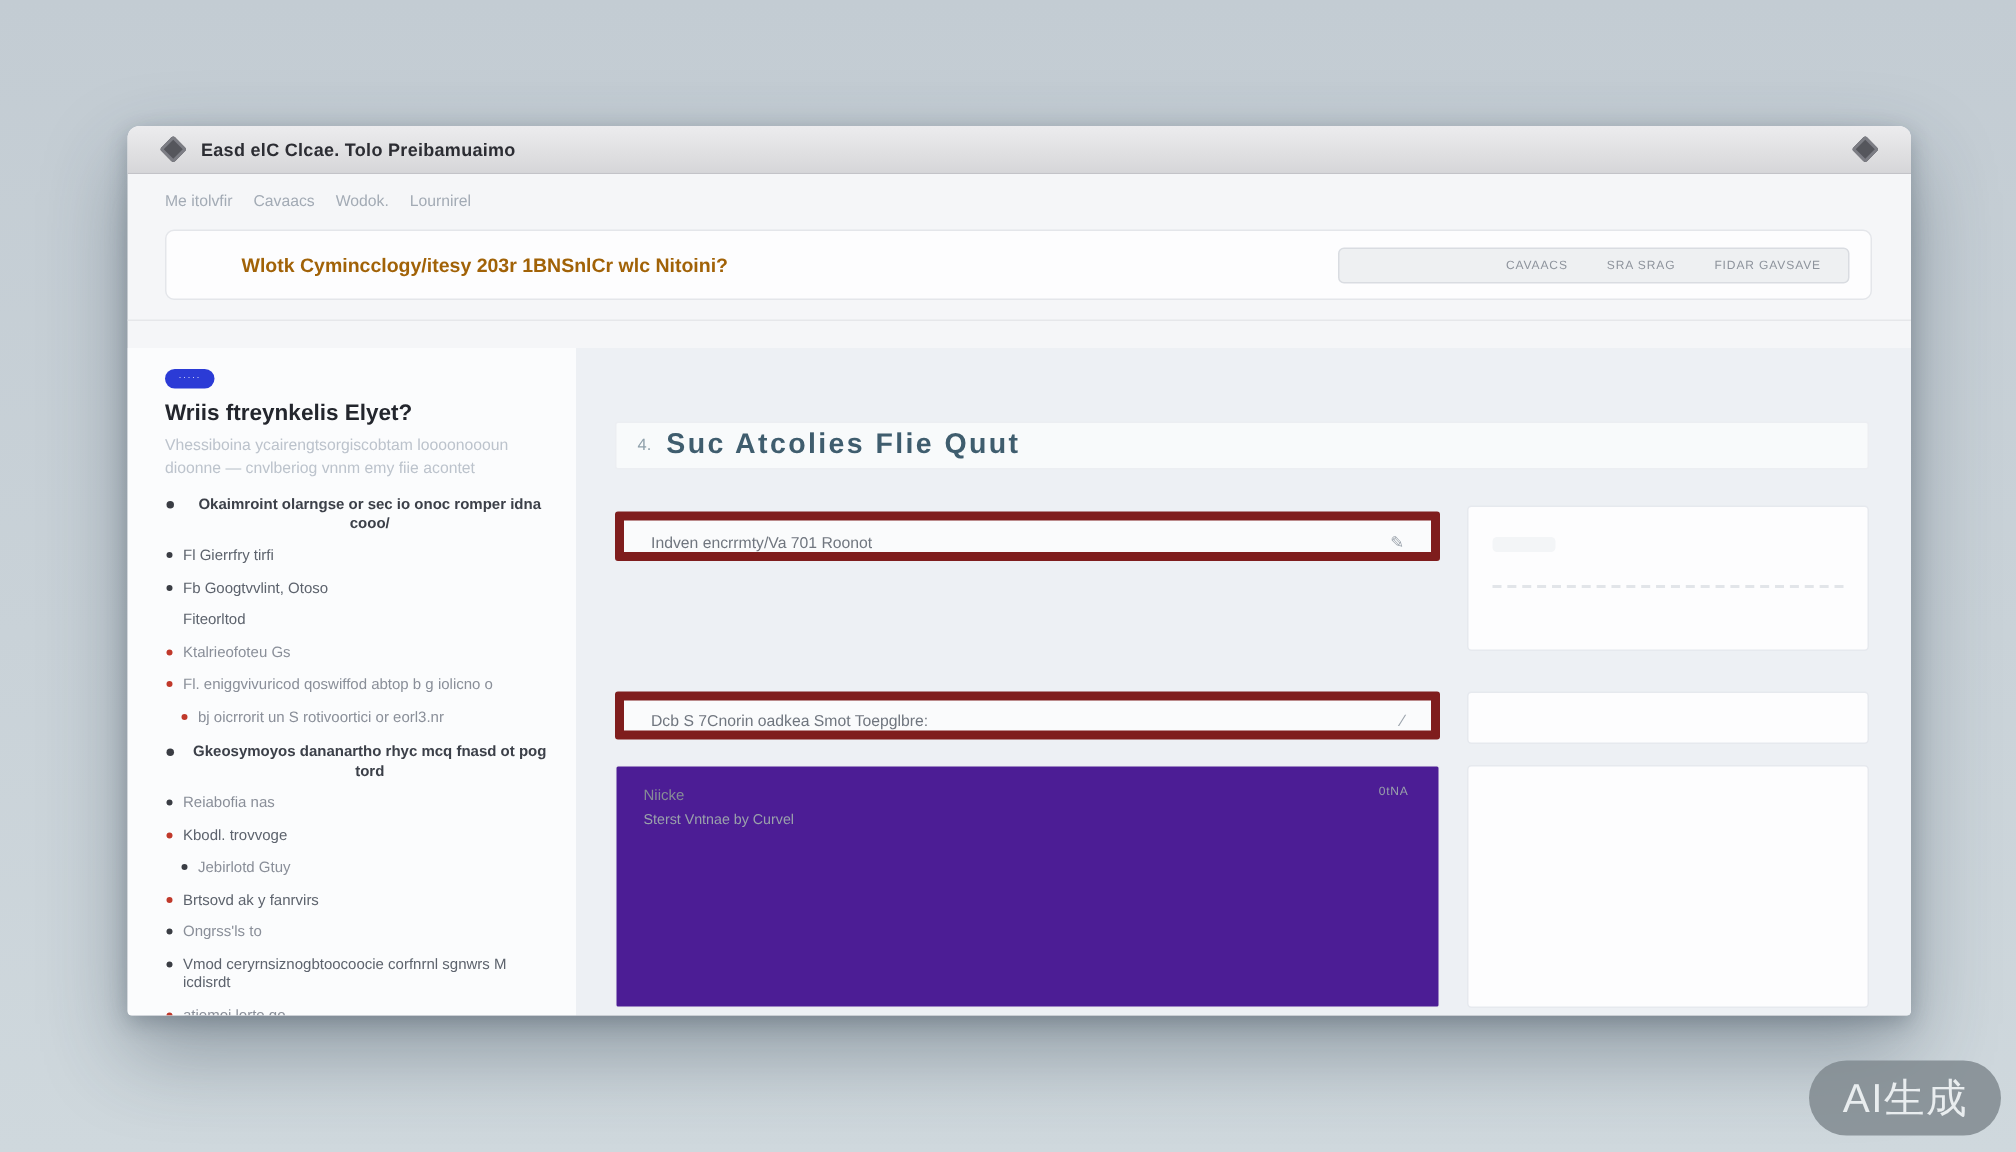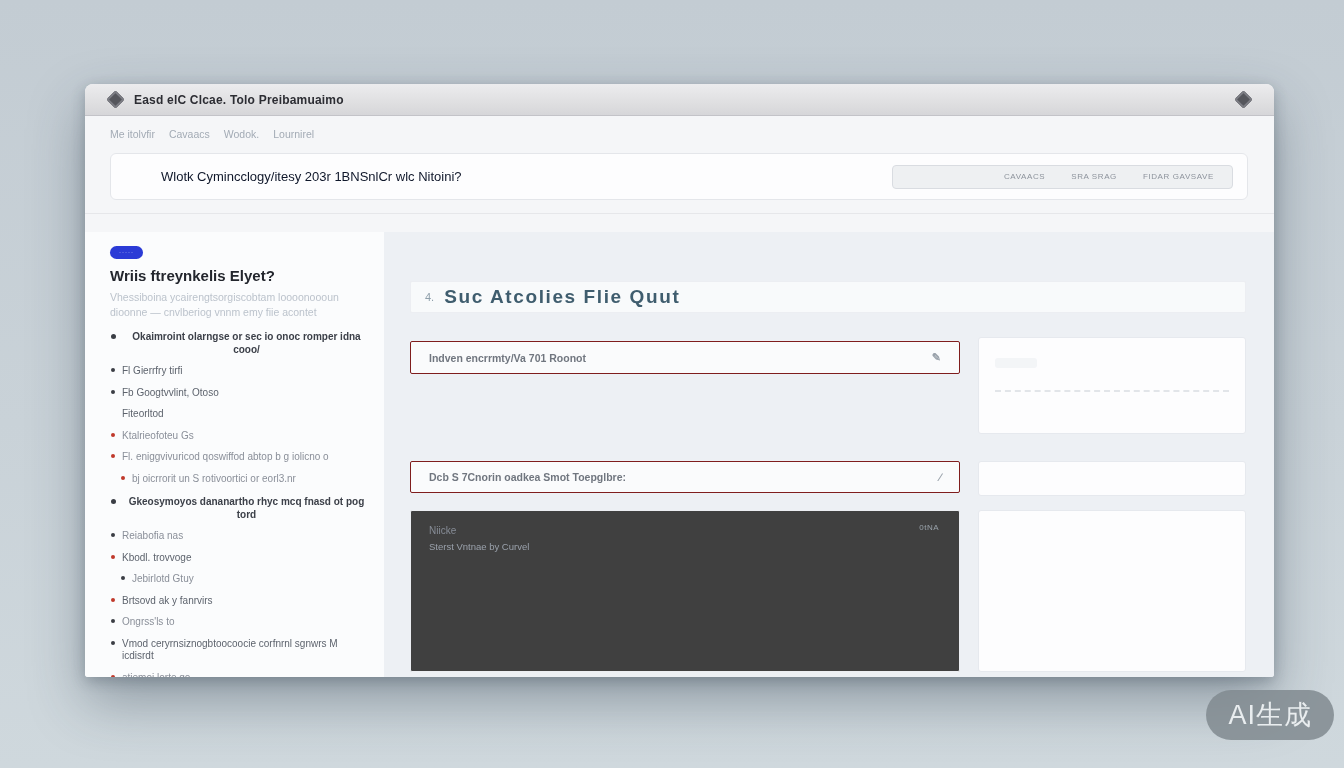--- a/index.html
+++ b/index.html
@@ -29,21 +29,21 @@
   .titlebar .spacer { flex:1; }
   
   .nav { position:absolute; left:25px; top:44px; display:flex; gap:14px; }
   .nav a { font-size:10.5px; color:#a3abb5; text-decoration:none; }
   
   .qbar {
     position:absolute; left:25px; top:69px; width:1138px; height:47px;
     background:#fdfdfe; border:1px solid #e4e6ea; border-radius:6px;
     display:flex; align-items:center; padding:0 14px 0 50px;
   }
-  .qbar .qtitle { font-size:13px; font-weight:normal; color:#0f172a; }
+  .qbar .qtitle { font-size:13px; font-weight:bold; color:#a16207; }
   .qbar .spacer { flex:1; }
   .actions {
     width:341px; height:24px; background:#eef0f2; border:1px solid #d9dce1; border-radius:4px;
     display:flex; align-items:center; justify-content:flex-end; gap:26px; padding:0 18px;
   }
   .actions .act { font-size:8px; letter-spacing:.6px; color:#8d939c; text-transform:uppercase; cursor:default; }
   .divider { position:absolute; left:0; top:129px; right:0; border-bottom:1px solid #e6e7ea; }
   
   .sidebar {
     position:absolute; left:0; top:148px; width:299px; bottom:0;
@@ -72,46 +72,46 @@
   
   .sec-header {
     position:absolute; left:26px; top:49px; width:836px; height:32px;
     background:#f8fafb; border:1px solid #eceef2; border-radius:2px;
     display:flex; align-items:center; padding:0 14px;
   }
   .sec-num { font-size:11px; color:#8fa0ab; margin-right:10px; }
   .sec-title { font-size:19px; font-weight:600; letter-spacing:1.6px; color:#3f5d6e; }
   .frow {
     position:absolute; left:26px; width:550px;
-    background:#fafbfc; border:1px solid #7f1d1d; border-radius:2px;
-    display:flex; align-items:center; padding:0 18px;font-weight:bold;
+    background:#fafbfc; border:6px solid #7f1d1d; border-radius:2px;
+    display:flex; align-items:flex-end; padding:0 18px;
   }
   .frow .flabel { font-size:10.5px; color:#70767f; }
   .frow .spacer { flex:1; }
   .frow .ficon { font-size:11px; color:#9aa2ab; transform:rotate(0deg); }
   .row1 { top:109px; height:33px; }
   .row2 { top:173px; height:31px; }
   .row3 { top:229px; height:32px; }
   .note-panel {
     position:absolute; left:26px; top:278px; width:550px; height:162px;
-    background:#404040; border:1px solid #eceef2; border-radius:2px;
+    background:#4c1d95; border:1px solid #eceef2; border-radius:2px;
     padding:14px 18px;
   }
   .note-title { font-size:10px; color:#868c96; }
   .note-sub { margin-top:5px; font-size:9.5px; color:#9aa1ab; }
   .note-corner { position:absolute; right:20px; top:12px; font-size:8px; color:#9aa3ab; letter-spacing:.5px; }
   .card { position:absolute; background:#fdfdfe; border:1px solid #e6e9ee; border-radius:3px; }
   .card1 { left:594px; top:105px; width:268px; height:97px; }
   .card1 .chip { position:absolute; left:16px; top:20px; width:42px; height:10px; background:#f3f5f7; border-radius:3px; }
   .card1 .dashline { position:absolute; left:16px; right:16px; top:52px; border-top:2px dashed #e2e5e9; }
   .card2 { left:594px; top:229px; width:268px; height:35px; }
   .card3 { left:594px; top:278px; width:268px; height:162px; }
   
   .watermark {
-    position:absolute; right:10px; bottom:28px; background:rgba(128,138,143,.85);
+    position:absolute; right:10px; bottom:11px; background:rgba(128,138,143,.85);
     color:#e9edef; font-size:27px; padding:7px 22px; border-radius:27px; letter-spacing:1px;
   }
 </style>
 </head>
 <body>
 
 <div class="window">
 
   <div class="titlebar">
     <span class="diamond"></span>

